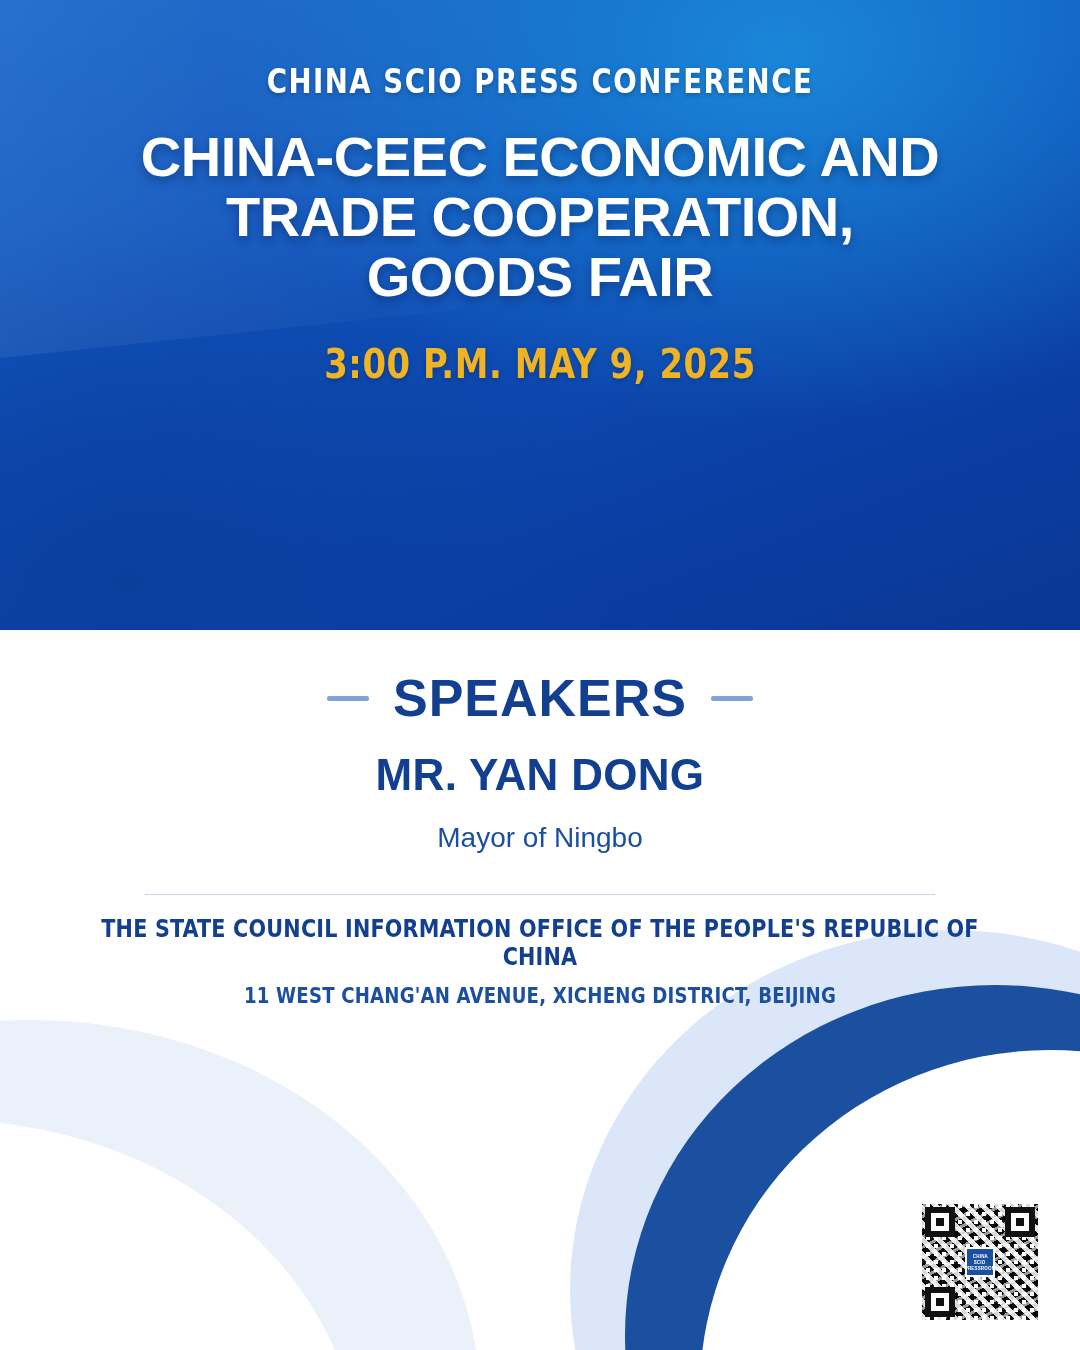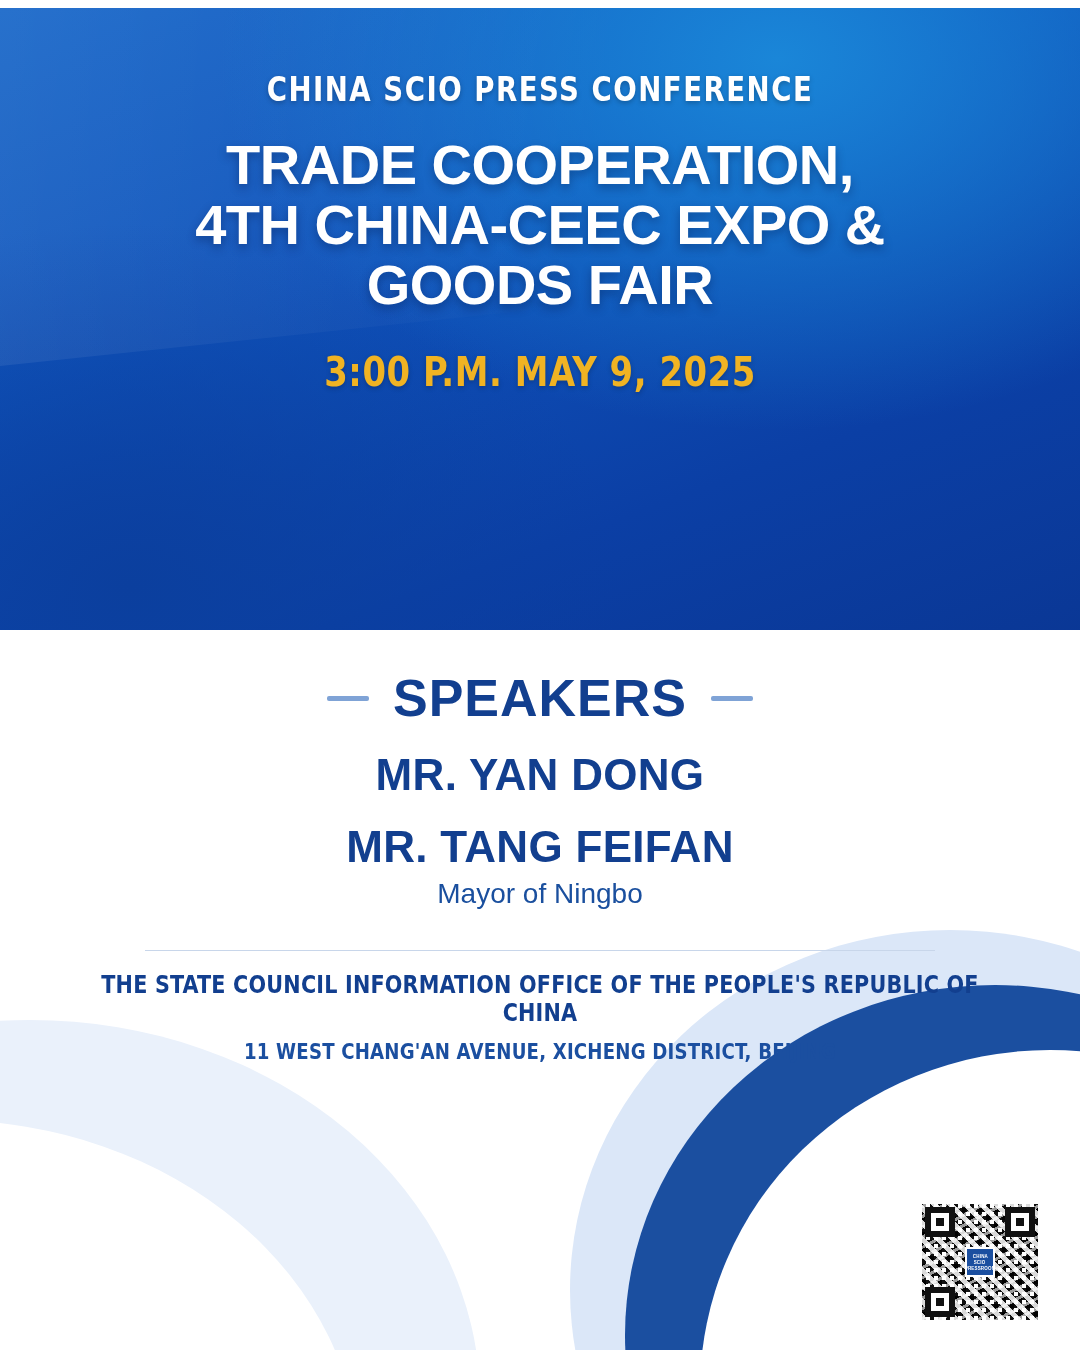--- a/index.html
+++ b/index.html
@@ -14,21 +14,21 @@
     position: relative;
     width: 1080px;
     height: 1350px;
     overflow: hidden;
     background: #ffffff;
   }
 
   
   .header {
     position: absolute;
-    top: 8px; left: 0;
+    top: 0; left: 0;
     width: 1080px;
     height: 630px;
     background:
       radial-gradient(ellipse 900px 600px at 72% 8%, #1a86d8 0%, rgba(26,134,216,0) 62%),
       radial-gradient(ellipse 700px 520px at 12% 92%, #0b3f9e 0%, rgba(11,63,158,0) 70%),
       linear-gradient(160deg, #1565c8 0%, #0f52ba 38%, #0b3fa5 72%, #0a3795 100%);
     overflow: hidden;
   }
   .header-sheen {
     position: absolute;
@@ -249,22 +249,22 @@
 </head>
 <body>
 
 <div class="poster">
 
   <div class="header">
     <div class="header-sheen"></div>
     <div class="header-inner">
       <div class="kicker">CHINA SCIO PRESS CONFERENCE</div>
       <div class="headline">
+        <span class="line">CHINA-CEEC ECONOMIC AND</span>
         <span class="line">TRADE COOPERATION,</span>
-        <span class="line">4TH CHINA-CEEC EXPO &amp;</span>
         <span class="line">GOODS FAIR</span>
       </div>
       <div class="time">3:00 P.M. MAY 9, 2025</div>
     </div>
   </div>
 
   <div class="body">
     <div class="swoosh swoosh-bl-1"></div>
     <div class="swoosh swoosh-bl-2"></div>
     <div class="swoosh swoosh-br-1"></div>
@@ -278,21 +278,20 @@
         <span class="speakers-title">SPEAKERS</span>
         <span class="rule"></span>
       </div>
 
       <div class="speaker">
         <div class="speaker-name">MR. YAN DONG</div>
       </div>
 
 
       <div class="speaker">
-        <div class="speaker-name">MR. TANG FEIFAN</div>
         <div class="speaker-title">Mayor of Ningbo</div>
       </div>
 
       <div class="divider"></div>
 
       <div class="org">THE STATE COUNCIL INFORMATION OFFICE OF THE PEOPLE'S REPUBLIC OF CHINA</div>
       <div class="address">11 WEST CHANG'AN AVENUE, XICHENG DISTRICT, BEIJING</div>
     </div>
 
     <div class="qr-wrap">

